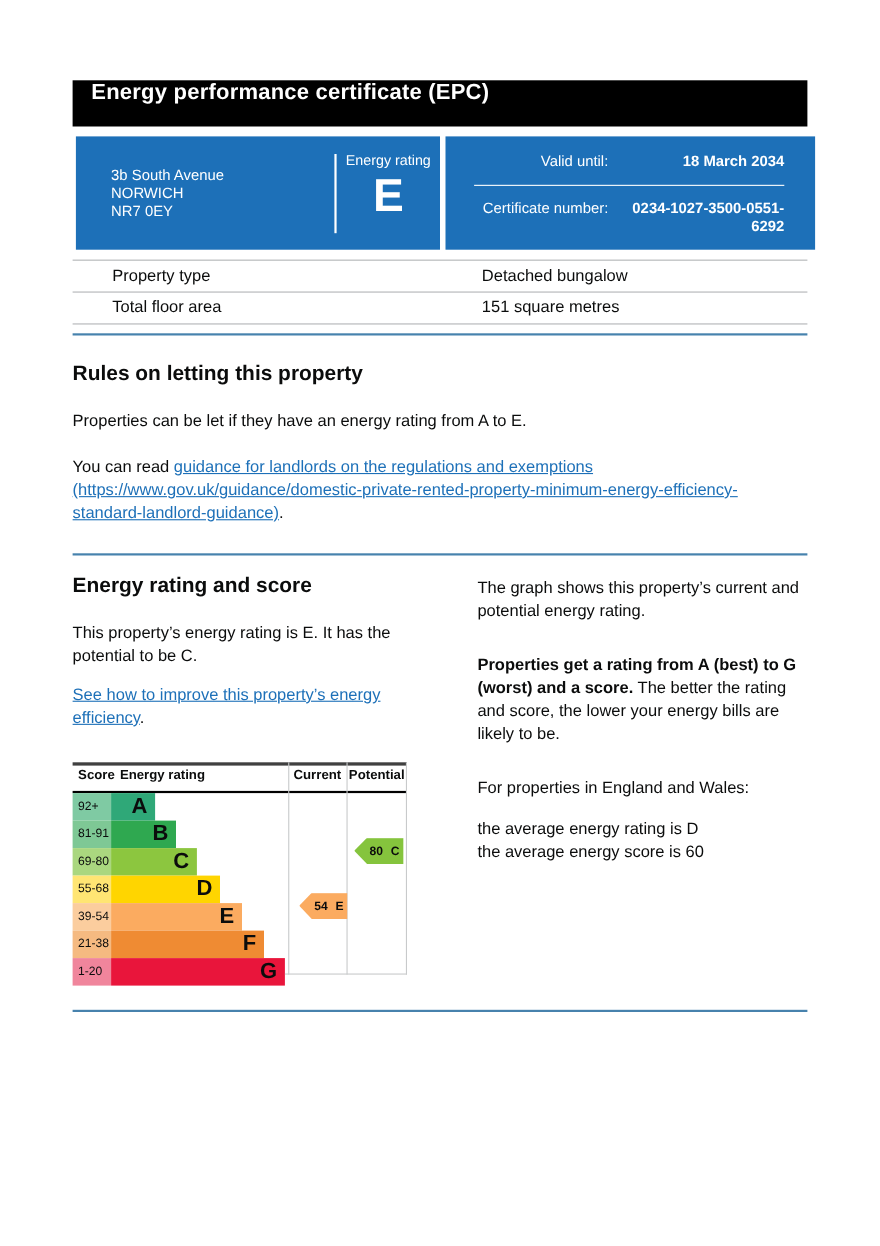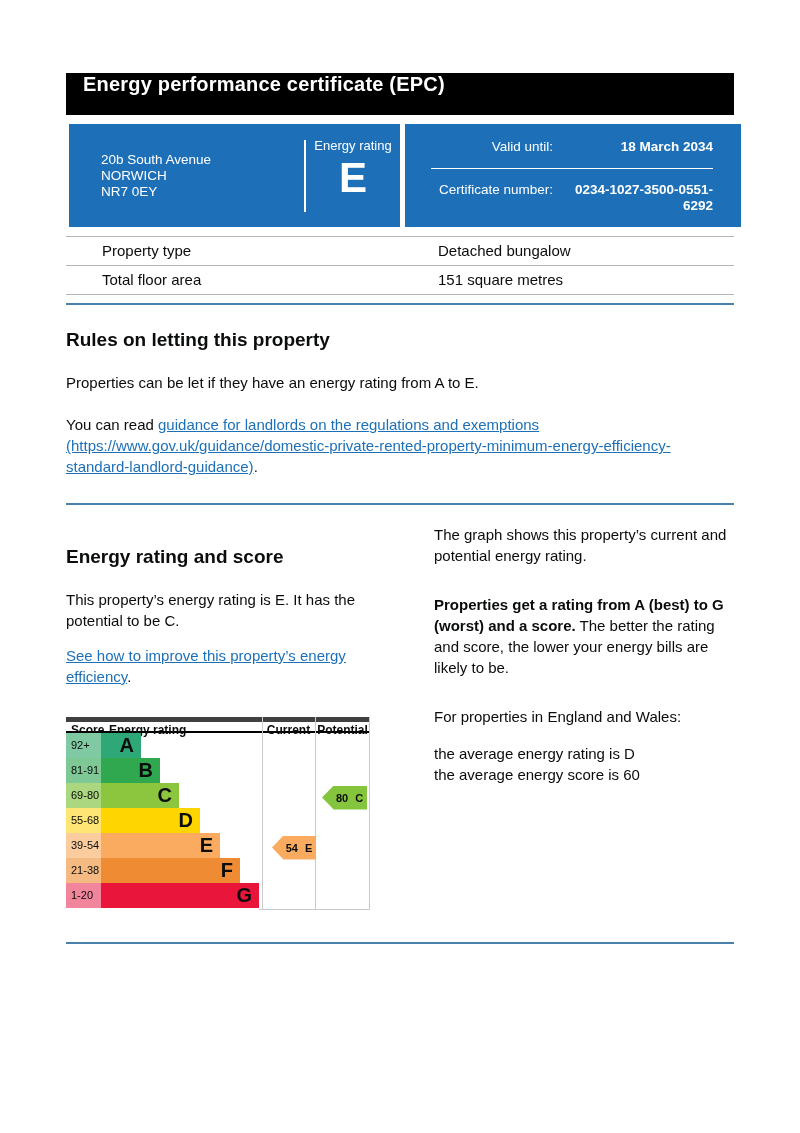--- a/index.html
+++ b/index.html
@@ -35,32 +35,32 @@
   .blue-rule { border: none; height: 2px; background: #4782ad; margin-top: 8px; }
   .blue-rule.mt26 { margin-top: 26px; }
   .blue-rule.mt32 { margin-top: 32px; }
 
   h2 { font-size: 19px; font-weight: bold; margin-top: 24px; }
   p { font-size: 15px; line-height: 21px; margin-top: 21px; }
   a { color: #1d70b8; text-decoration: underline; }
 
   
   .two-col { display: flex; margin-top: 17px; }
-  .col-left { flex: 0 0 345px; margin-top: 24px; }
+  .col-left { flex: 0 0 345px; }
   .col-left h2 { margin-top: 0; }
   .col-right { flex: 1; padding-left: 23px; }
   .col-right p:first-child { margin-top: 2px; }
   .col-right .spaced { margin-top: 28px; }
   .col-right .tight { margin-top: 16px; }
 
   .improve-link { display: inline-block; margin-top: 14px; font-size: 15px; line-height: 21px; }
 
   
   .epc-chart { position: relative; width: 304px; height: 193px; margin-top: 30px; font-size: 11px; }
-  .epc-header { position: relative; height: 16px; border-top: 5px solid #404040; border-bottom: 2px solid #000; }
+  .epc-header { position: relative; height: 28px; border-top: 3px solid #404040; border-bottom: 2px solid #000; }
   .epc-header .h-label { position: absolute; top: 1px; font-weight: bold; font-size: 12px; }
   .h-score { left: 5px; }
   .h-rating { left: 43px; }
   .h-current { left: 196px; width: 53px; text-align: center; }
   .h-potential { left: 249px; width: 55px; text-align: center; }
   .epc-rows { position: relative; }
   .epc-row { display: flex; height: 25px; }
   .epc-score { flex: 0 0 35px; font-weight: normal; font-size: 11px; line-height: 25px; padding-left: 5px; }
   .epc-bar { font-weight: bold; font-size: 20px; line-height: 25px; text-align: right; padding-right: 7px; color: #0b0c0c; }
   .epc-vline { position: absolute; top: 0; width: 1px; height: 193px; background: #c8cacb; }
@@ -75,21 +75,21 @@
 <div class="page">
   <div class="content">
 
     <header class="banner">
       <h1>Energy performance certificate (EPC)</h1>
     </header>
 
     <div class="summary">
       <div class="summary-left">
         <div class="address-wrap">
-          <div>20b South Avenue</div>
+          <div>3b South Avenue</div>
           <div>NORWICH</div>
           <div>NR7 0EY</div>
         </div>
         <div class="v-divider"></div>
         <div class="rating-panel">
           <div class="rating-label">Energy rating</div>
           <div class="rating-letter">E</div>
         </div>
       </div>
       <div class="summary-right">

